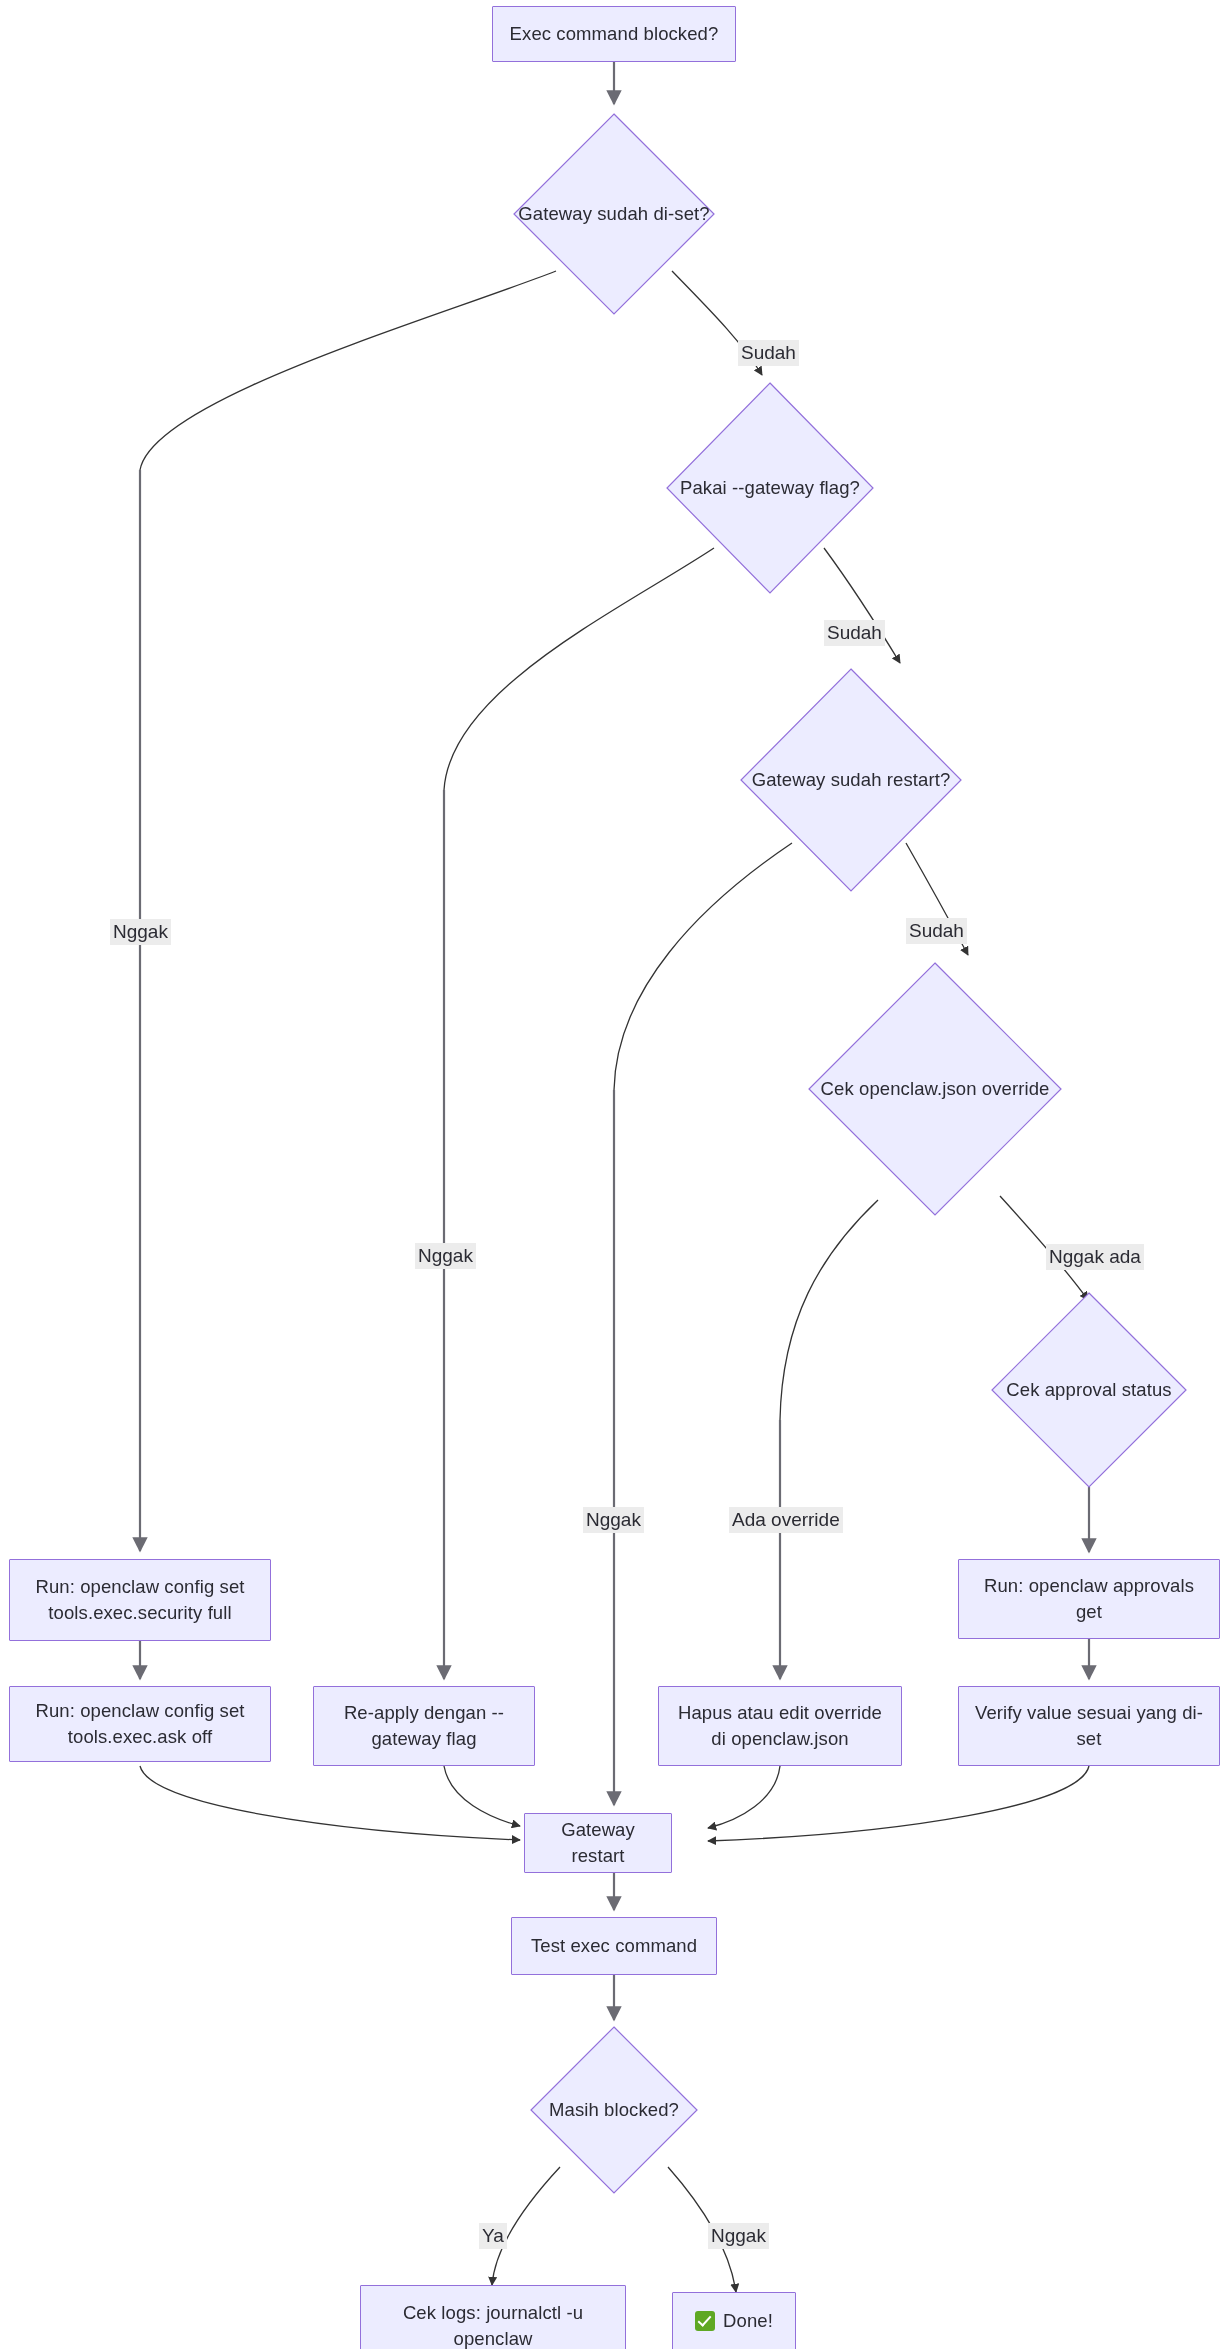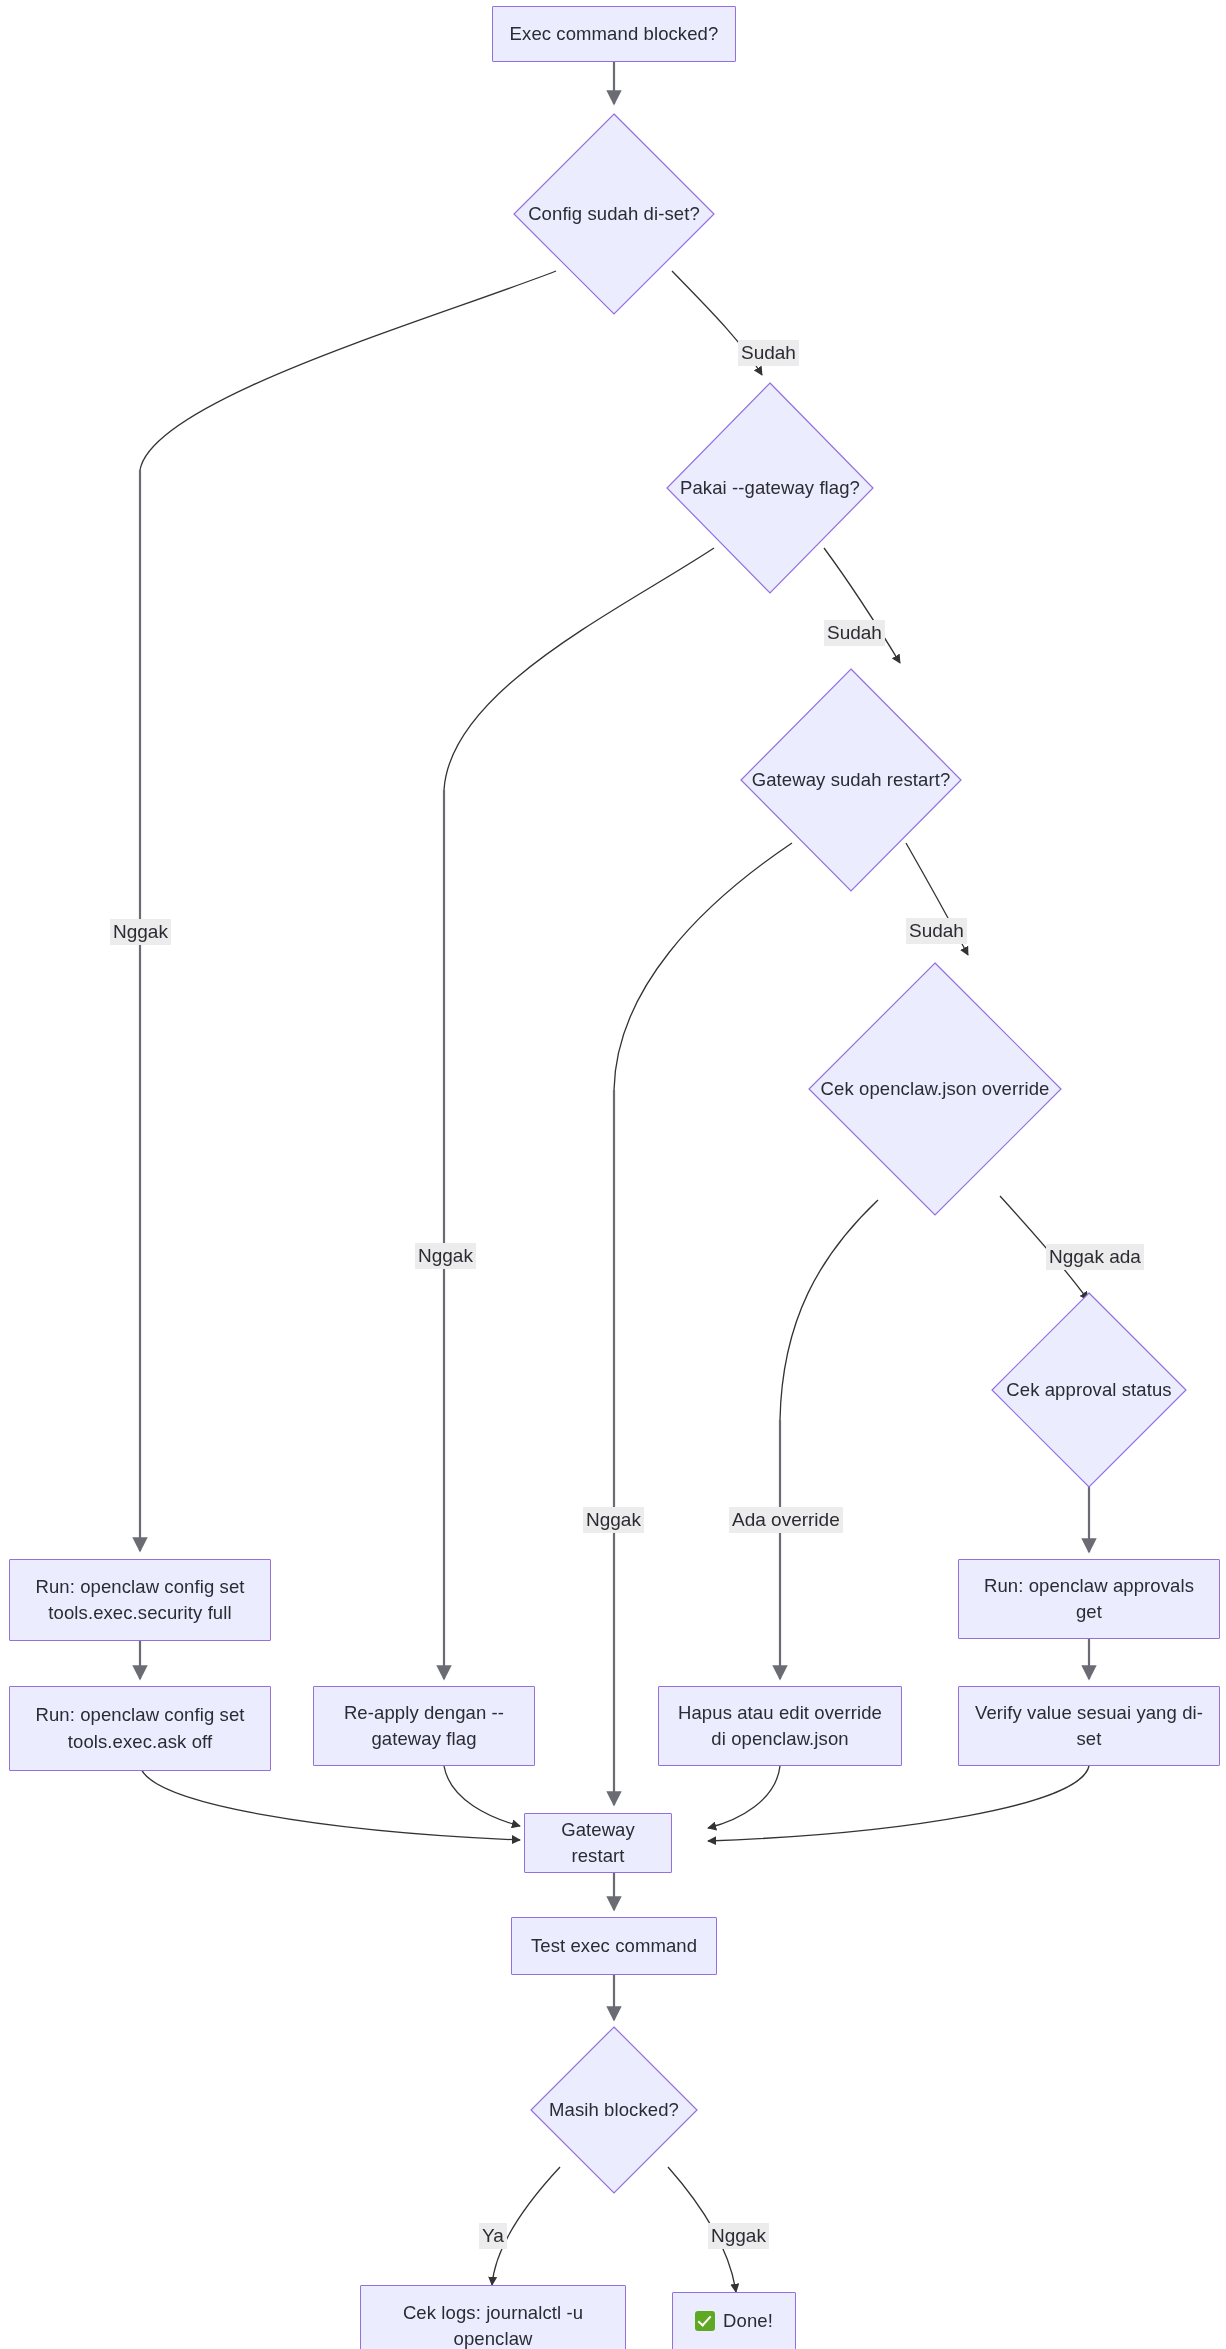--- a/index.html
+++ b/index.html
@@ -186,21 +186,21 @@
   </svg>
 
   <div class="node rect" style="left:492px; top:6px; width:244px; height:56px;">
     <span>Exec command blocked?</span>
   </div>
 
   <div class="node diamond" style="left:513px; top:113px; width:202px; height:202px;">
     <svg class="dshape" viewBox="0 0 202 202" preserveAspectRatio="none">
       <polygon points="101,1 201,101 101,201 1,101" fill="#ececff" stroke="#9370db" stroke-width="1.2"></polygon>
     </svg>
-    <span class="dlabel">Config sudah di-set?</span>
+    <span class="dlabel">Gateway sudah di-set?</span>
   </div>
 
   <div class="node diamond" style="left:666px; top:382px; width:208px; height:212px;text-align:center;">
     <svg class="dshape" viewBox="0 0 208 212" preserveAspectRatio="none">
       <polygon points="104,1 207,106 104,211 1,106" fill="#ececff" stroke="#9370db" stroke-width="1.2"></polygon>
     </svg>
     <span class="dlabel">Pakai --gateway flag?</span>
   </div>
 
   <div class="node diamond" style="left:740px; top:668px; width:222px; height:224px;">
@@ -221,21 +221,21 @@
     <svg class="dshape" viewBox="0 0 196 196" preserveAspectRatio="none">
       <polygon points="98,1 195,98 98,195 1,98" fill="#ececff" stroke="#9370db" stroke-width="1.2"></polygon>
     </svg>
     <span class="dlabel">Cek approval status</span>
   </div>
 
   <div class="node rect" style="left:9px; top:1559px; width:262px; height:82px;">
     <span>Run: openclaw config set tools.exec.security full</span>
   </div>
 
-  <div class="node rect" style="left:9px; top:1686px; width:262px; height:85px;">
+  <div class="node rect" style="left:9px; top:1686px; width:262px; height:76px;">
     <span>Run: openclaw config set tools.exec.ask off</span>
   </div>
 
   <div class="node rect" style="left:313px; top:1686px; width:222px; height:80px;">
     <span>Re-apply dengan --gateway flag</span>
   </div>
 
   <div class="node rect" style="left:658px; top:1686px; width:244px; height:80px;">
     <span>Hapus atau edit override di openclaw.json</span>
   </div>

